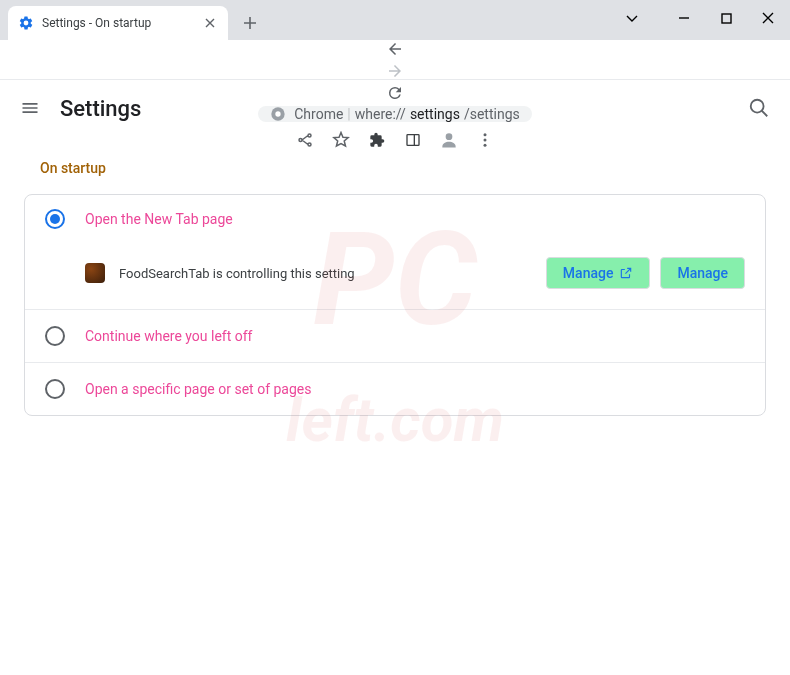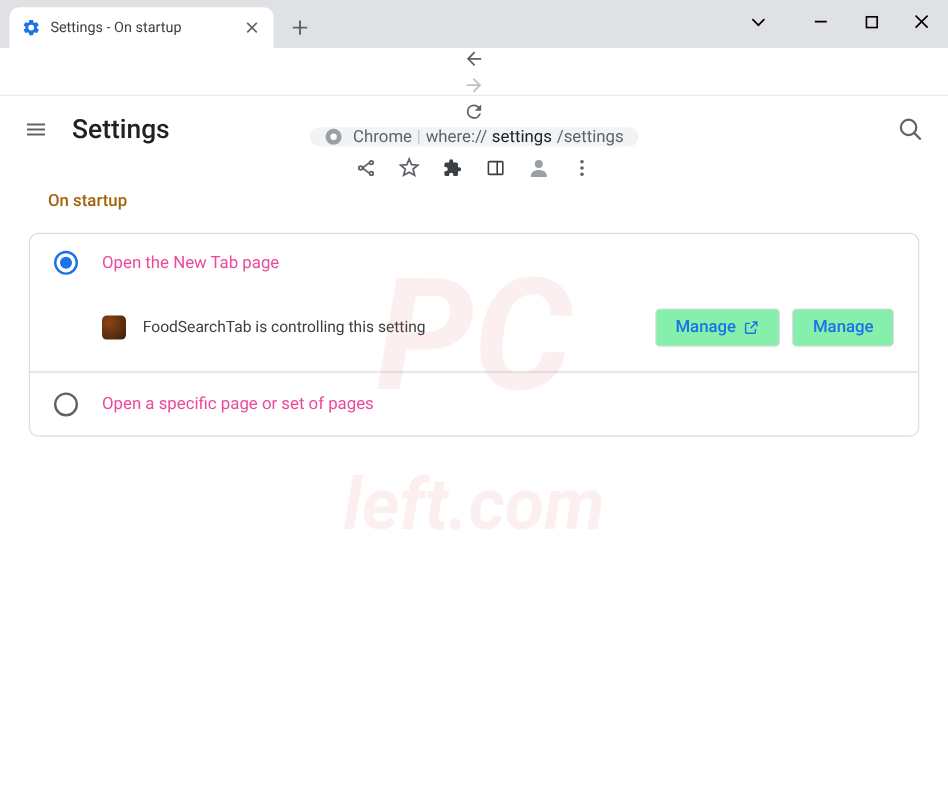--- a/index.html
+++ b/index.html
@@ -202,19 +202,23 @@
           <svg width="14" height="14" viewBox="0 0 24 24" fill="none" stroke="#1a73e8" stroke-width="2">
               <path d="M14 4h6v6M20 4l-9 9M18 14v5a1 1 0 0 1-1 1H5a1 1 0 0 1-1-1V7a1 1 0 0 1 1-1h5"></path>
             </svg>
         </button>
         <button class="ext-btn">
           <span>Manage</span>
         </button>
       </div>
     </div>
     <div class="divider"></div>
+    <div class="option-row tall">
+      <span class="radio"></span>
+      <span class="option-label">Continue where you left off</span>
+    </div>
     <div class="divider"></div>
     <div class="option-row tall">
       <span class="radio"></span>
       <span class="option-label">Open a specific page or set of pages</span>
     </div>
   </div>
 </div>
 
 </body></html>

